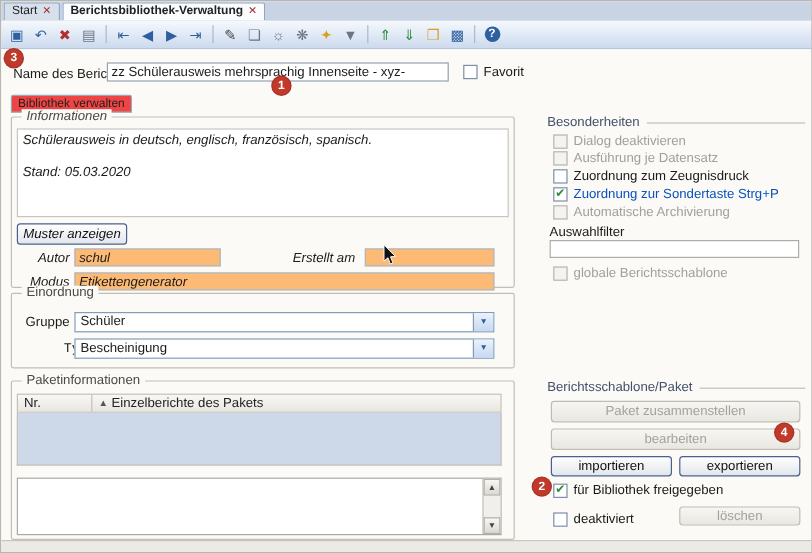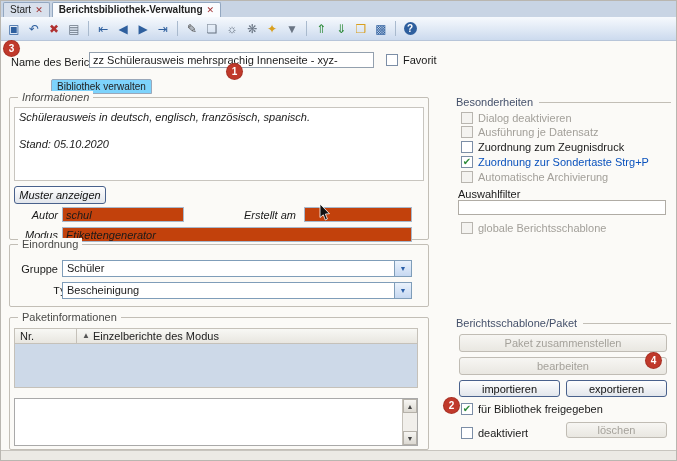--- a/index.html
+++ b/index.html
@@ -30,21 +30,21 @@
     font-size:10px;font-weight:bold;display:flex;align-items:center;justify-content:center;}
 
   
   .content{position:absolute;left:0;top:40px;width:677px;height:412px;background:#fbfaf7;}
   .statusbar{position:absolute;left:0;bottom:0;width:677px;height:9px;background:#eceae5;
     border-top:1px solid #c8c5bf;}
 
   .lbl{position:absolute;font-size:11px;color:#1a1a1a;white-space:nowrap;}
   .field{position:absolute;background:#fff;border:1px solid #93a0ae;padding:1px 3px;
     font-size:11px;white-space:nowrap;overflow:hidden;box-sizing:border-box;}
-  .field.blue{background:#c2410c;border-color:#a8b8cc;}
+  .field.blue{background:#fdba74;border-color:#a8b8cc;}
 
   
   .gbox{position:absolute;border:1px solid #c2beb6;border-radius:2px;box-sizing:border-box;}
   .glabel{position:absolute;top:-7px;left:8px;background:#fbfaf7;padding:0 4px;
     font-size:11px;color:#4a4a48;white-space:nowrap;}
   .cap{position:absolute;display:flex;align-items:center;font-size:11px;color:#44506a;white-space:nowrap;}
   .cap::after{content:"";flex:1;border-top:1px solid #c2beb6;margin-left:6px;}
 
   
   .cbrow{position:absolute;display:flex;align-items:center;gap:5px;height:13px;}
@@ -85,22 +85,22 @@
     font-size:7px;color:#444;background:linear-gradient(#f7f6f3,#dcd9d2);border:1px solid #b5b1a9;box-sizing:border-box;}
 
   .badge{position:absolute;width:15px;height:15px;border-radius:50%;background:#c0392b;color:#fff;
     font-size:10px;font-weight:bold;display:flex;align-items:center;justify-content:center;
     box-shadow:0 0 0 1px #a93226;z-index:10;}
 
   .desc-box{position:absolute;background:#fff;border:1px solid #c8c5bf;padding:3px 4px;
     font-size:11px;line-height:1.25;box-sizing:border-box;}
   .desc-line2{margin-top:13px;}
 
-  .bib-tab{position:absolute;background:#7dd3fc;border:1px solid #9aa8ba;border-radius:2px 2px 0 0;
-    font-size:10px;padding:1px 5px;color:#222;margin-left:42px;}
+  .bib-tab{position:absolute;background:#ef4444;border:1px solid #9aa8ba;border-radius:2px 2px 0 0;
+    font-size:10px;padding:1px 5px;color:#222;}
 </style>
 </head>
 <body>
 
 <div class="screen">
 
   <div class="tabstrip">
     <div class="tab">
       <span>Start</span>
       <span class="tab-close">✕</span>
@@ -150,21 +150,21 @@
 
     <div class="badge" style="left:3px;top:0px;">3</div>
     <div class="badge" style="left:226px;top:23px;">1</div>
 
     <div class="bib-tab" style="left:8px;top:38px;">Bibliothek verwalten</div>
 
     <div class="gbox" style="left:8px;top:56px;width:420px;height:143px;font-style:italic;">
       <span class="glabel">Informationen</span>
       <div class="desc-box" style="left:4px;top:9px;width:410px;height:74px;">
         <div>Schülerausweis in deutsch, englisch, französisch, spanisch.</div>
-        <div class="desc-line2">Stand: 05.10.2020</div>
+        <div class="desc-line2">Stand: 05.03.2020</div>
       </div>
       <div class="btn" style="left:4px;top:88px;width:92px;height:18px;">Muster anzeigen</div>
       <div class="lbl" style="left:0px;top:111px;width:48px;text-align:right;">Autor</div>
       <div class="field blue" style="left:52px;top:109px;width:122px;height:15px;">schul</div>
       <div class="lbl" style="left:234px;top:111px;">Erstellt am</div>
       <div class="field blue" style="left:294px;top:109px;width:108px;height:15px;"></div>
       <div class="lbl" style="left:0px;top:131px;width:48px;text-align:right;">Modus</div>
       <div class="field blue" style="left:52px;top:129px;width:350px;height:15px;">Etikettengenerator</div>
     </div>
 
@@ -187,21 +187,21 @@
     </div>
 
     <div class="gbox" style="left:8px;top:276px;width:420px;height:133px;">
       <span class="glabel">Paketinformationen</span>
       <div class="th" style="left:4px;top:10px;width:404px;height:16px;">
         <div class="th-cell first">
           <span>Nr.</span>
         </div>
         <div class="th-cell" style="flex:1;">
           <span class="sort">▲</span>
-          <span>Einzelberichte des Modus</span>
+          <span>Einzelberichte des Pakets</span>
         </div>
       </div>
       <div class="tbody" style="left:4px;top:26px;width:404px;height:44px;"></div>
       <div class="listbox" style="left:4px;top:80px;width:404px;height:48px;">
         <div class="vscroll">
           <div class="sc-btn" style="top:0px;">▲</div>
           <div class="sc-btn" style="bottom:0px;">▼</div>
         </div>
       </div>
     </div>

